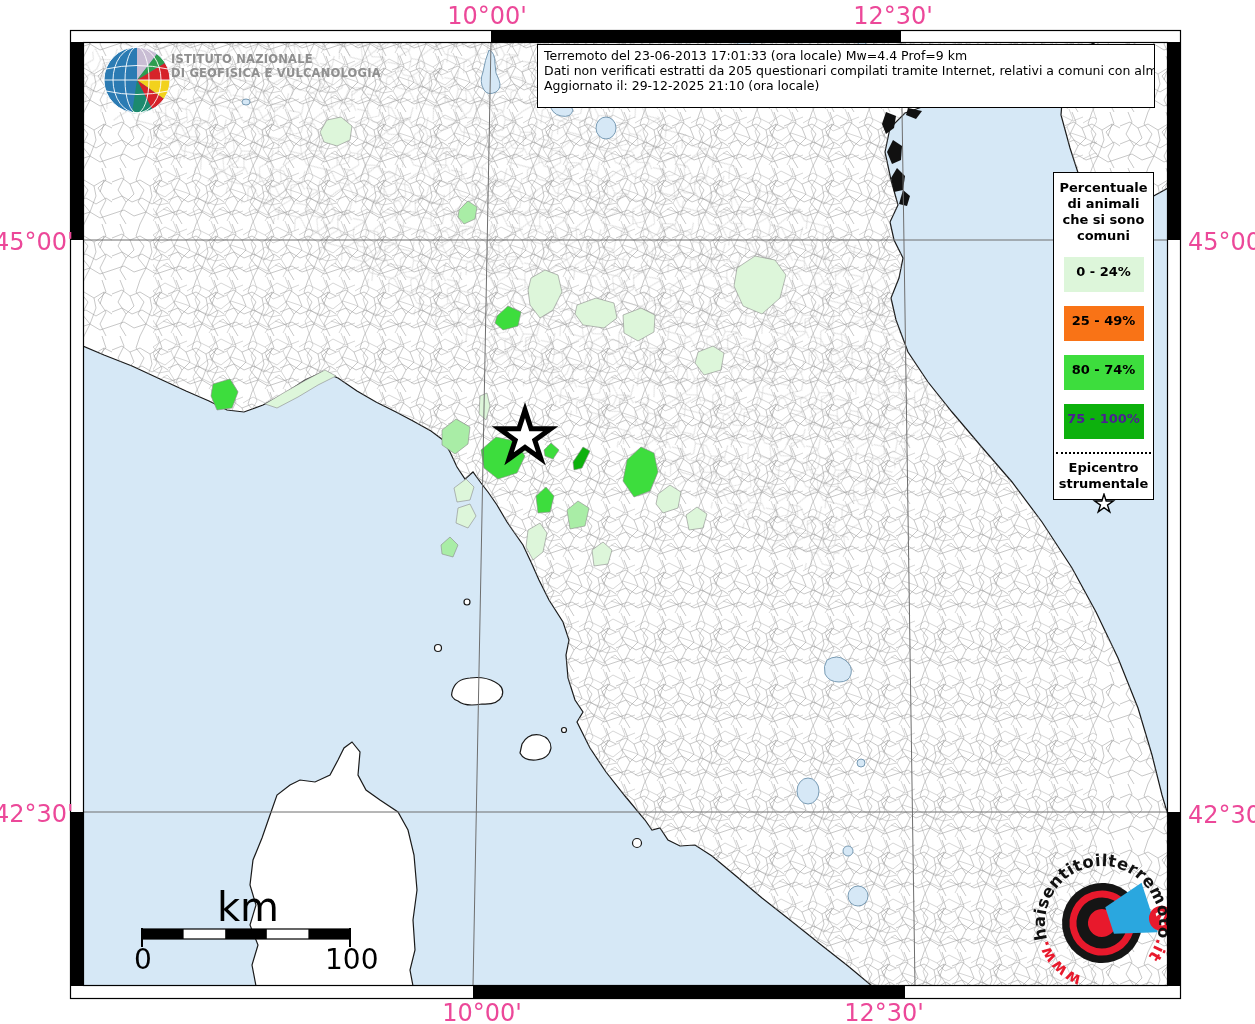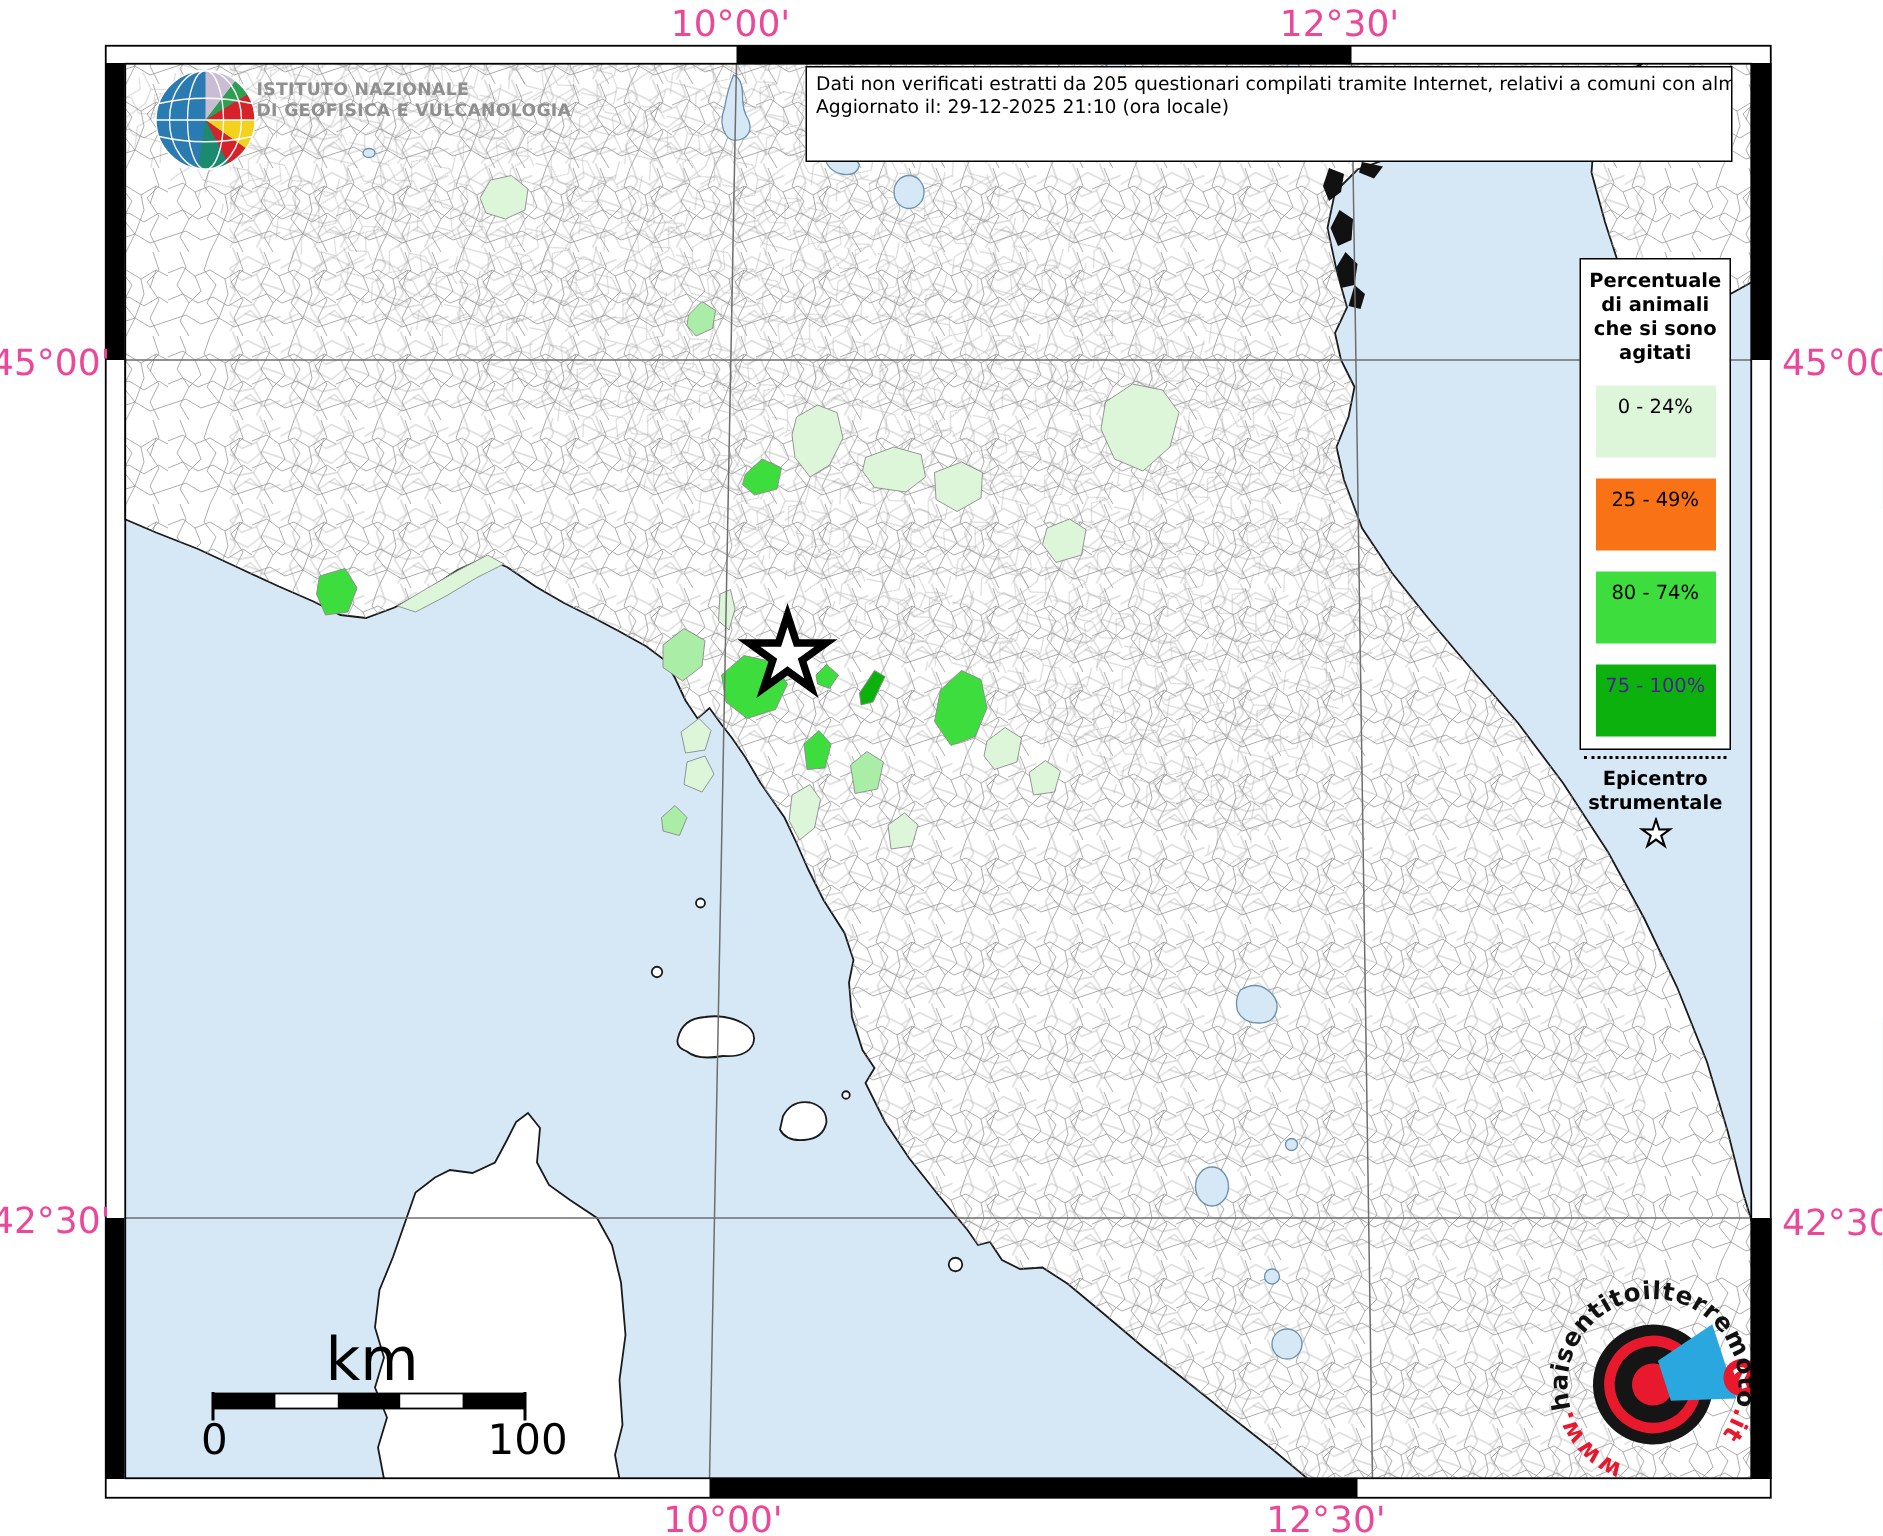--- a/index.html
+++ b/index.html
@@ -8,21 +8,21 @@
   #mapsvg{position:absolute;left:0;top:0;z-index:1;}
   .ovl{position:absolute;z-index:2;}
   .coord{font-size:24px;color:#ec4899;white-space:nowrap;}
   .coord.ctr{text-align:center;}
   .coord.r{text-align:right;}
   .infobox{left:537px;top:44px;width:618px;height:64px;background:#fff;border:1px solid #000;
            font-size:12.5px;line-height:15.2px;padding:3px 6px;box-sizing:border-box;white-space:nowrap;overflow:hidden;}
   .legend{left:1053px;top:172px;width:101px;height:328px;background:#fff;border:1.5px solid #000;
           box-sizing:border-box;text-align:center;}
   .legend-title{font-weight:bold;font-size:13px;line-height:16px;margin-top:7px;}
-  .swatch{width:80px;height:48px;margin:14px auto 0 auto;font-size:13px;font-weight:normal;line-height:30px;}
+  .swatch{width:80px;height:35px;margin:14px auto 0 auto;font-size:13px;font-weight:bold;line-height:30px;}
   .swatch.first{margin-top:13px;}
   .swatch.light-text{color:#4c1d95;}
   .legend-divider{border-top:2px dotted #000;margin:13px 2px 0 2px;}
   .legend-epi{font-weight:bold;font-size:13px;line-height:16px;margin-top:6px;}
   .ingv-text{left:171px;top:52px;font-size:11.5px;font-weight:bold;color:#8f8f8f;
              line-height:14px;letter-spacing:0.2px;white-space:nowrap;}
   .kmlabel{left:213px;top:884px;width:70px;text-align:center;font-size:40px;}
   .scalenum{font-size:28px;}
 </style>
 </head>
@@ -196,31 +196,32 @@
 <div class="ovl coord ctr" style="left:442px;top:2px;width:90px;">10°00'</div>
 <div class="ovl coord ctr" style="left:848px;top:2px;width:90px;">12°30'</div>
 <div class="ovl coord ctr" style="left:437px;top:999px;width:90px;">10°00'</div>
 <div class="ovl coord ctr" style="left:839px;top:999px;width:90px;">12°30'</div>
 <div class="ovl coord r" style="left:-6px;top:228px;width:70px;">45°00'</div>
 <div class="ovl coord r" style="left:-6px;top:800px;width:70px;">42°30'</div>
 <div class="ovl coord" style="left:1188px;top:228px;">45°00'</div>
 <div class="ovl coord" style="left:1188px;top:801px;">42°30'</div>
 
 <div class="ovl infobox">
+  <div>Terremoto del 23-06-2013 17:01:33 (ora locale) Mw=4.4 Prof=9 km</div>
   <div>Dati non verificati estratti da 205 questionari compilati tramite Internet, relativi a comuni con almeno 3 questionari.</div>
   <div>Aggiornato il: 29-12-2025 21:10 (ora locale)</div>
 </div>
 
 <div class="ovl ingv-text">
   <div>ISTITUTO NAZIONALE</div>
   <div>DI GEOFISICA E VULCANOLOGIA</div>
 </div>
 
 <div class="ovl legend">
-  <div class="legend-title">Percentuale di animali che si sono agitati</div>
+  <div class="legend-title">Percentuale di animali che si sono comuni</div>
   <div class="swatch first" style="background: rgb(221, 246, 218);">0 - 24%</div>
   <div class="swatch" style="background: #f97316;">25 - 49%</div>
   <div class="swatch" style="background: rgb(61, 221, 61);">80 - 74%</div>
   <div class="swatch light-text" style="background: rgb(13, 177, 13);">75 - 100%</div>
   <div class="legend-divider"></div>
   <div class="legend-epi">Epicentro strumentale</div>
   <svg width="24" height="22" viewBox="0 0 22 20" style="margin-top:1px;">
     <polygon points="11,1 13,7.25 19.56,7.22 14.23,11.05 16.29,17.28 11,13.4 5.71,17.28 7.77,11.05 2.44,7.22 9,7.25" fill="#ffffff" stroke="#000" stroke-width="1.3"></polygon>
   </svg>
 </div>

